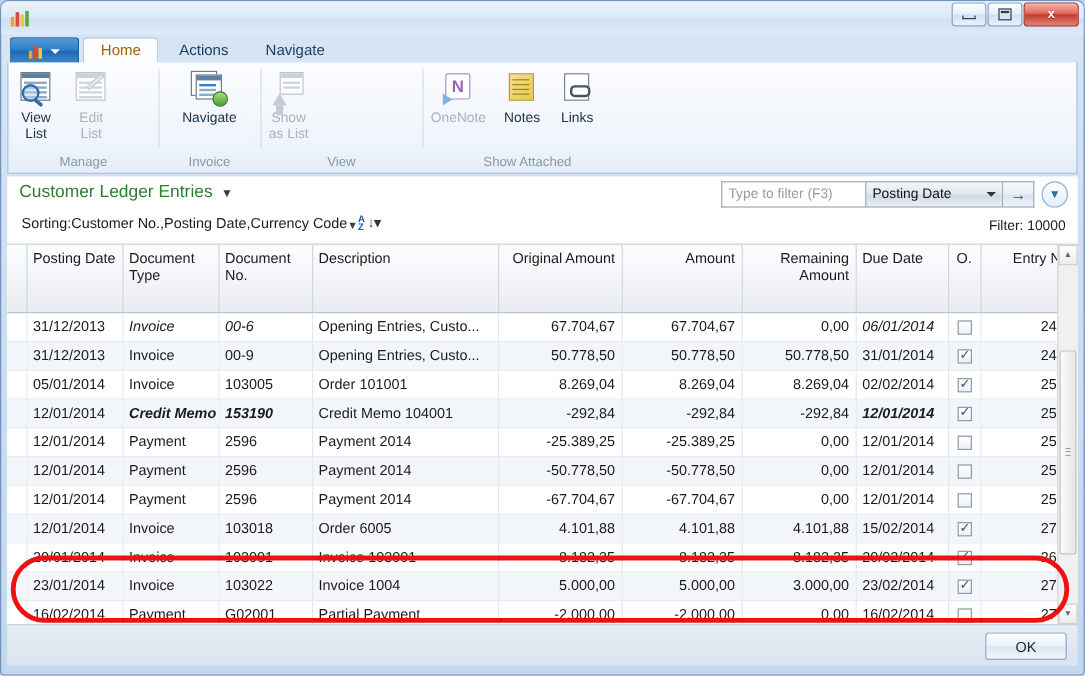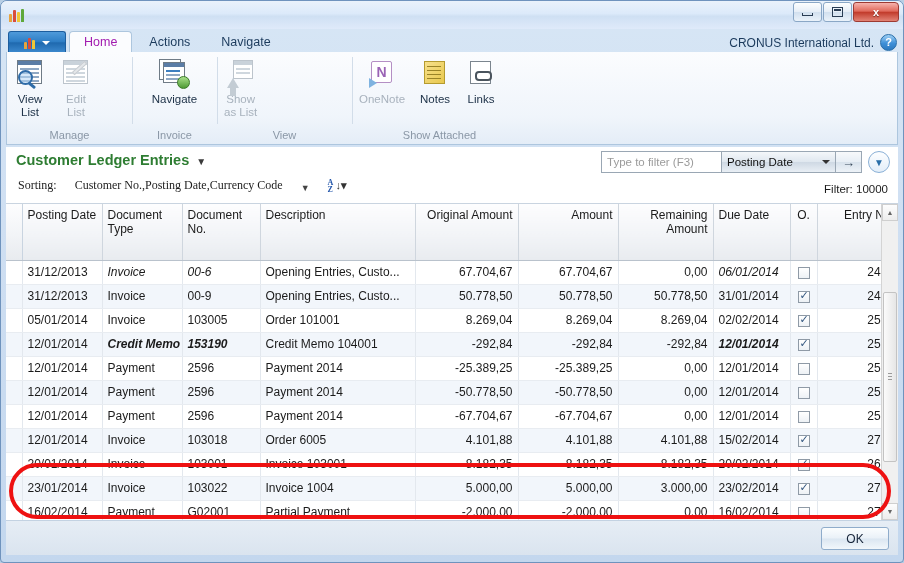--- a/index.html
+++ b/index.html
@@ -74,21 +74,21 @@
   .appbtn .mini i:nth-child(1){left:0;height:7px;background:#e8a33d;}
   .appbtn .mini i:nth-child(2){left:4px;height:11px;background:#d94c3d;}
   .appbtn .mini i:nth-child(3){left:8px;height:9px;background:#f0c637;}
   .appbtn .caret { width:0;height:0;border-left:4px solid transparent;border-right:4px solid transparent;border-top:4px solid #fff;}
   .tab {
     height:22px; padding:0 14px; display:flex; align-items:center;
     font-size:12.5px; color:#1b3a5c; margin-left:3px;
   }
   .tab.active {
     background:#fbfcfe; border:1px solid #adc6de; border-bottom:1px solid #fbfcfe;
-    border-radius:4px 4px 0 0; color:#a21caf;
+    border-radius:4px 4px 0 0; color:#a16207;
   }
   .company {
     margin-left:auto; margin-right:6px; display:flex; align-items:center; gap:6px;
     font-size:12px; color:#1b3a5c; padding-bottom:2px;
   }
   .helpbtn {
     width:17px; height:17px; border-radius:50%;
     background:linear-gradient(180deg,#9fd0f5 0%, #3f90d8 55%, #2d79bf 100%);
     border:1px solid #2a6ea8; color:#fff; font-size:11px; font-weight:bold;
     display:flex; align-items:center; justify-content:center; line-height:1;
@@ -181,26 +181,26 @@
     border:2px solid #4a545d; border-radius:4px;
   }
 
   
   .pagehead {
     position:absolute; left:5px; right:5px; top:146px; height:56px;
     background:#fff;
   }
   .ptitle {
     position:absolute; left:10px; top:5px;
-    font-size:14.5px; color:#2e7d32; white-space:nowrap;font-weight:bold;
+    font-size:14.5px; color:#2e7d32; white-space:nowrap;
   }
   .ptitle .dd { color:#3a3a3a; font-size:10px; margin-left:3px; }
   .sortline {
-    position:absolute; left:12px; top:31px; display:flex; align-items:flex-end; gap:18px;
-    font-size:12px; color:#1c1c1c;font-family:Liberation Serif, serif;
+    position:absolute; left:12px; top:31px; display:flex; align-items:flex-end; gap:0;
+    font-size:12px; color:#1c1c1c;
   }
   .sortline .lab { color:#1c1c1c; }
   .sortline .dd { font-size:9px; color:#444; }
   .azicon { position:relative; width:15px; height:15px; font-size:8px; color:#2255aa; font-weight:bold; }
   .azicon .a { position:absolute; left:0; top:0; }
   .azicon .z { position:absolute; left:0; top:7px; }
   .azicon .ar { position:absolute; left:8px; top:1px; font-size:11px; color:#333; }
   .filterbox {
     position:absolute; right:10px; top:36px; font-size:11.5px; color:#1c1c1c;
   }
@@ -338,24 +338,20 @@
       <span class="mini">
           <i></i>
           <i></i>
           <i></i>
         </span>
       <span class="caret"></span>
     </div>
     <div class="tab active">Home</div>
     <div class="tab">Actions</div>
     <div class="tab">Navigate</div>
-    <div class="company">
-      <span>CRONUS International Ltd.</span>
-      <span class="helpbtn">?</span>
-    </div>
   </div>
 
   <div class="ribbon">
 
     <div class="rgroup" style="width:125px">
       <div class="items">
         <div class="ritem">
           <span class="ico">
             <span class="ico-doc">
                 <span class="top"></span>

